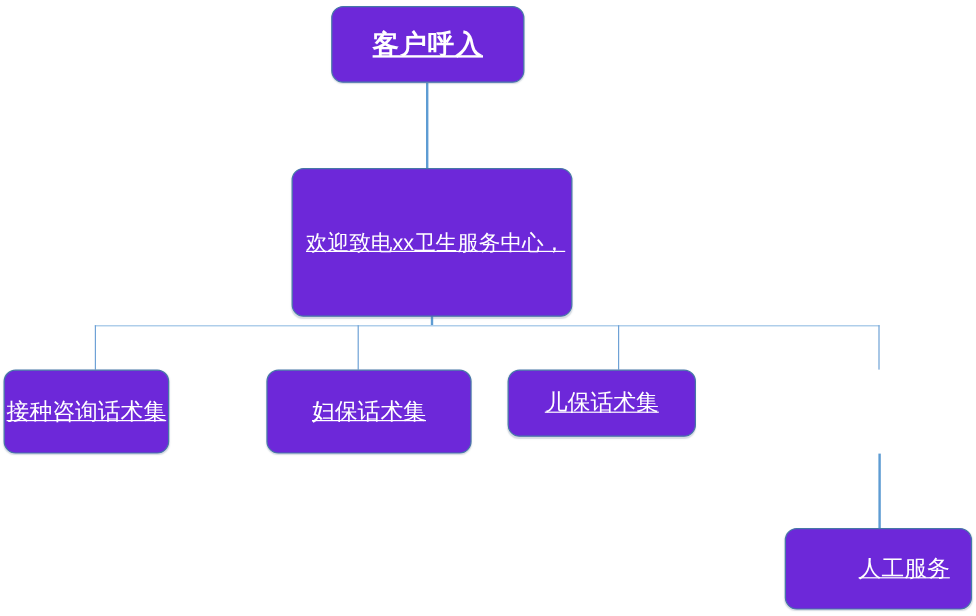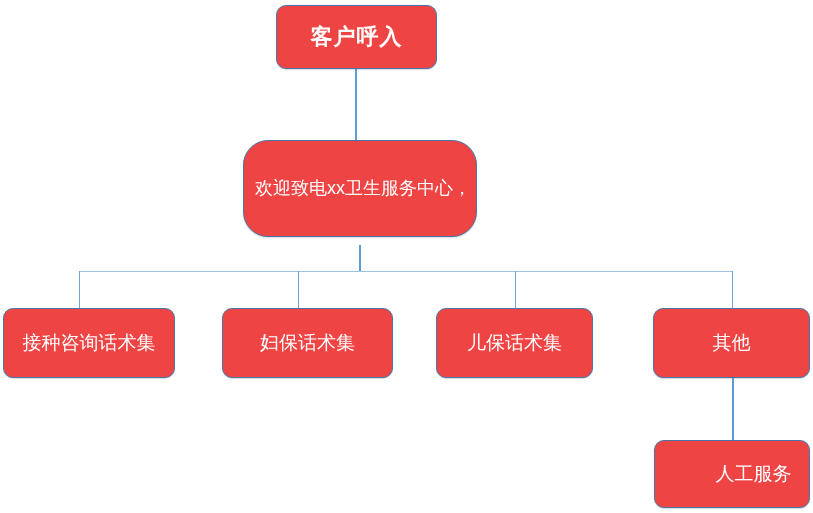--- a/index.html
+++ b/index.html
@@ -12,30 +12,31 @@
     position: relative;
     width: 813px;
     height: 513px;
     background: #ffffff;
     overflow: hidden;
   }
   
   .node {
     position: absolute;
     box-sizing: border-box;
-    background: #ef4444;
+    background: #6d28d9;
     border: 1.5px solid #4677A8;
     border-radius: 10px;
     color: #ffffff;
     display: flex;
     align-items: center;
     justify-content: center;
     font-size: 19px;
     text-align: center;
     box-shadow: 0 1px 1px rgba(90,110,140,0.25);
+    text-decoration: underline;
   }
   .node.root {
     font-weight: bold;
     font-size: 22px;
     letter-spacing: 1px;
   }
   .node.welcome {
     flex-direction: column;
     align-items: flex-start;
     justify-content: center;
@@ -75,37 +76,34 @@
   <div class="conn v-drop" style="left:79px; top:271px; height:37px;"></div>
   <div class="conn v-drop" style="left:298px; top:271px; height:37px;"></div>
   <div class="conn v-drop" style="left:515px; top:271px; height:37px;"></div>
   <div class="conn v-drop" style="left:732px; top:271px; height:37px;"></div>
   <div class="conn v-main" style="left:732px; top:378px; height:62px;"></div>
 
   <div class="node root" style="left:276px; top:5px; width:161px; height:64px;">
     <span>客户呼入</span>
   </div>
 
-  <div class="node welcome" style="left:243px; top:140px; width:234px; height:97px;border-radius:25px;">
+  <div class="node welcome" style="left:243px; top:140px; width:234px; height:124px;">
     <span class="line">欢迎致电xx卫生服务中心，</span>
   </div>
 
-  <div class="node" style="left:3px; top:308px; width:172px; height:70px;">
+  <div class="node" style="left:3px; top:308px; width:138px; height:70px;">
     <span>接种咨询话术集</span>
   </div>
 
   <div class="node" style="left:222px; top:308px; width:171px; height:70px;">
     <span>妇保话术集</span>
   </div>
 
-  <div class="node" style="left:436px; top:308px; width:157px; height:70px;text-align:right;">
+  <div class="node" style="left:423px; top:308px; width:157px; height:56px;text-align:right;">
     <span>儿保话术集</span>
   </div>
 
-  <div class="node" style="left:653px; top:308px; width:157px; height:70px;">
-    <span>其他</span>
-  </div>
 
   <div class="node" style="left:654px; top:440px; width:156px; height:68px;padding-left:43px;">
     <span>人工服务</span>
   </div>
 
 </div>
 
 </body></html>

